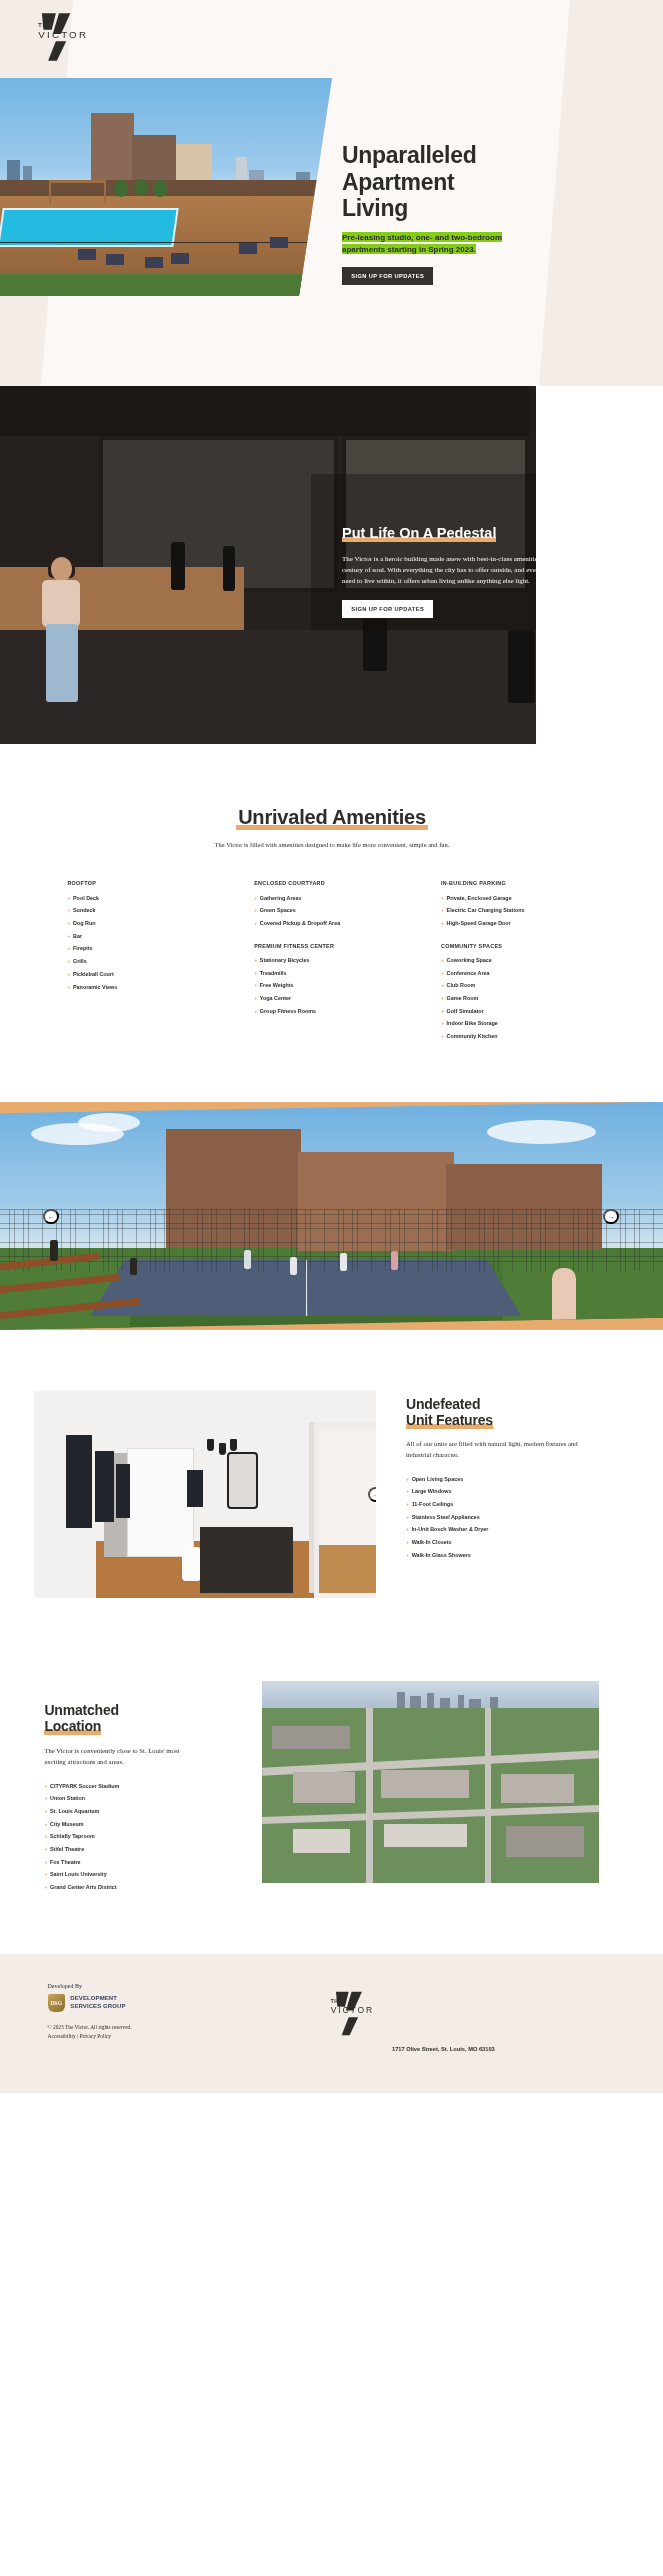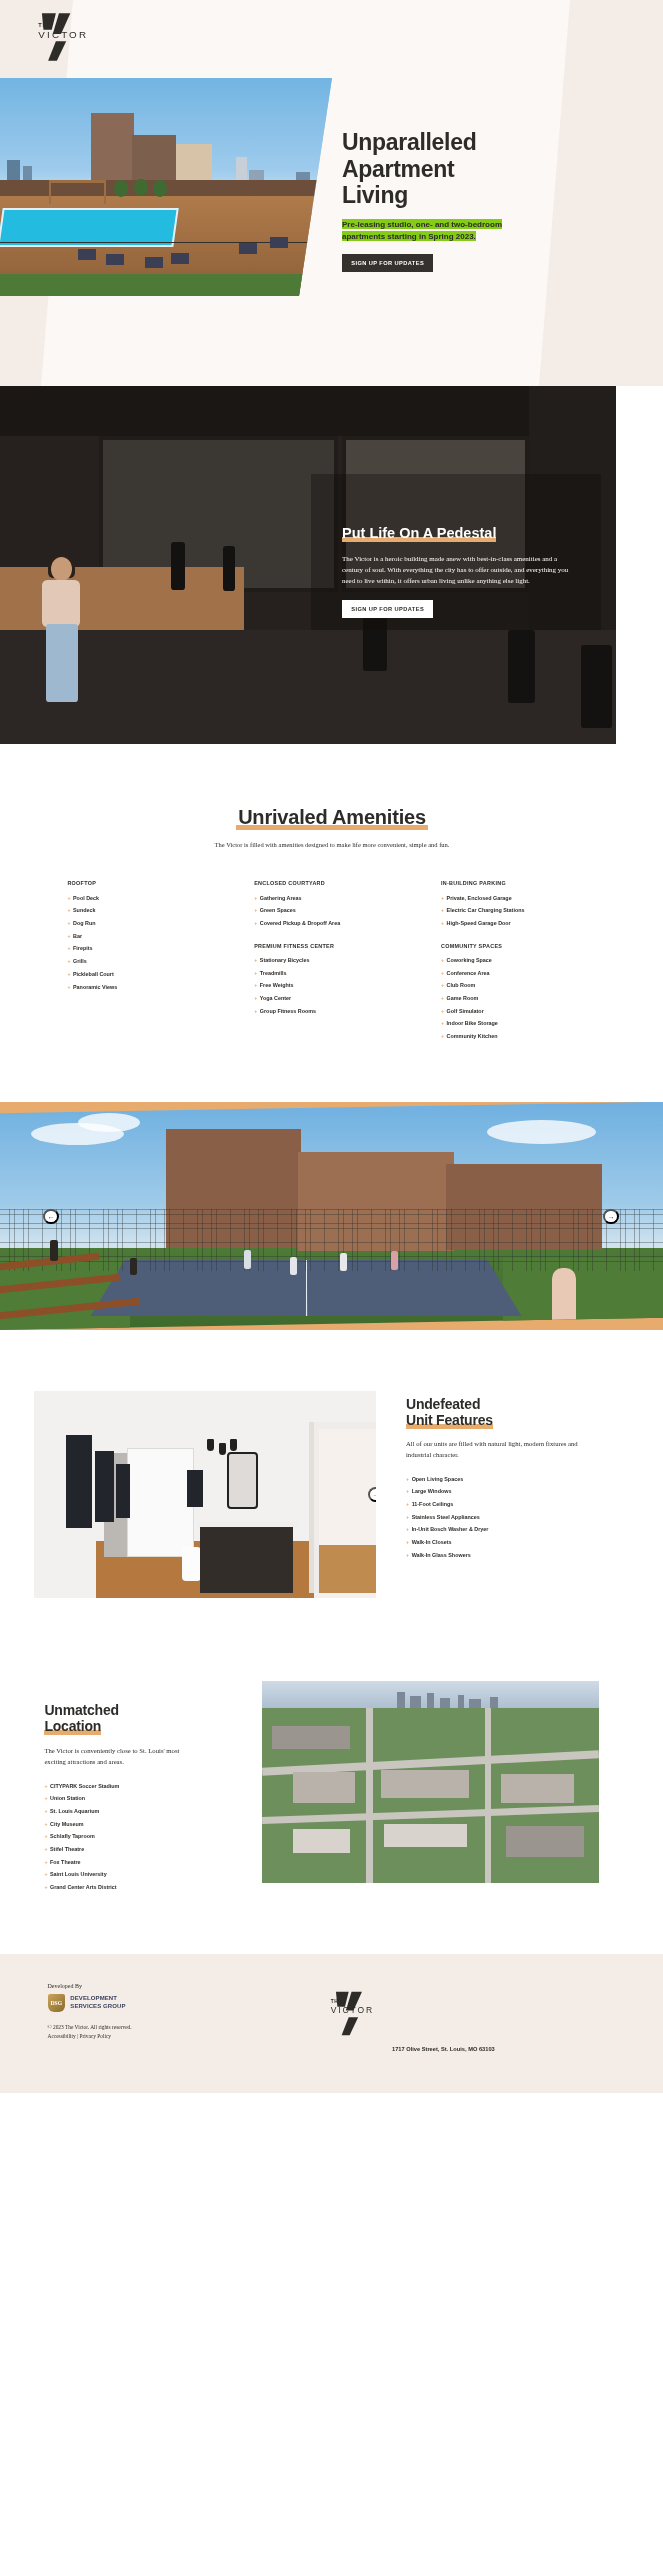--- a/index.html
+++ b/index.html
@@ -60,21 +60,21 @@
   .hero-photo .deck  { position:absolute; left:0; top:118px; width:332px; height:100px; background:linear-gradient(180deg,#b07b4b,#8c5f38); }
   .hero-photo .pool  { position:absolute; left:0px; top:130px; width:176px; height:39px; background:#23bbe0; border:2.6px solid #e9eef2; transform: skewX(-8deg); }
   .hero-photo .grass { position:absolute; left:0; top:196px; width:332px; height:22px; background:#4e7a38; }
   .hero-photo .chair { position:absolute; width:17.6px; height:11.4px; background:#3a3f55; }
   .hero-photo .fence { position:absolute; left:0; top:164px; width:332px; height:1px; background:#33302c; }
   .hero-photo .pergola { position:absolute; left:49px; top:102px; width:57px; height:24px; border-top:3.1px solid #9d6d44; border-left:2.6px solid #9d6d44; border-right:2.6px solid #9d6d44;}
   .hero-photo .tree { position:absolute; width:13.5px; height:16.6px; border-radius:50%; background:#3f6b33; }
 
   .hero-copy {
     position: absolute;
-    left: 342px; top: 129px;
+    left: 342px; top: 142px;
     width: 223px;
     z-index: 5;
   }
   .hero-copy h1 {
     font-size: 23px;
     line-height: 1.16;
     font-weight: 800;
     letter-spacing: -0.3px;
     color: #2e2c29;
   }
@@ -112,21 +112,21 @@
     font-weight: 700;
     letter-spacing: 0.4px;
     padding: 5.7px 9.3px;
     border: none;
     cursor: pointer;
   }
 
   
   .band2 {
     position: relative;
-    width: 616px;
+    width: 536px;
     height: 358px;
     background: #26211e;
     overflow: hidden;
   }
   .band2-photo { position:absolute; inset:0; }
   .b2-ceiling { position:absolute; left:0; top:0; width:664px; height:50px; background:#1b1715; }
   .b2-floorL { position:absolute; left:0; top:181px; width:244px; height:176px; background:#a1724a; }
   .b2-glass  { position:absolute; left:99px; top:50px; width:239px; height:156px; background:#3b3733; border:4.1px solid #201c1a; }
   .b2-glass2 { position:absolute; left:342px; top:50px; width:187px; height:156px; background:#4a443e; border:4.1px solid #201c1a; }
   .b2-rightdark { position:absolute; left:529px; top:0; width:135px; height:358px; background:#221e1b; }

